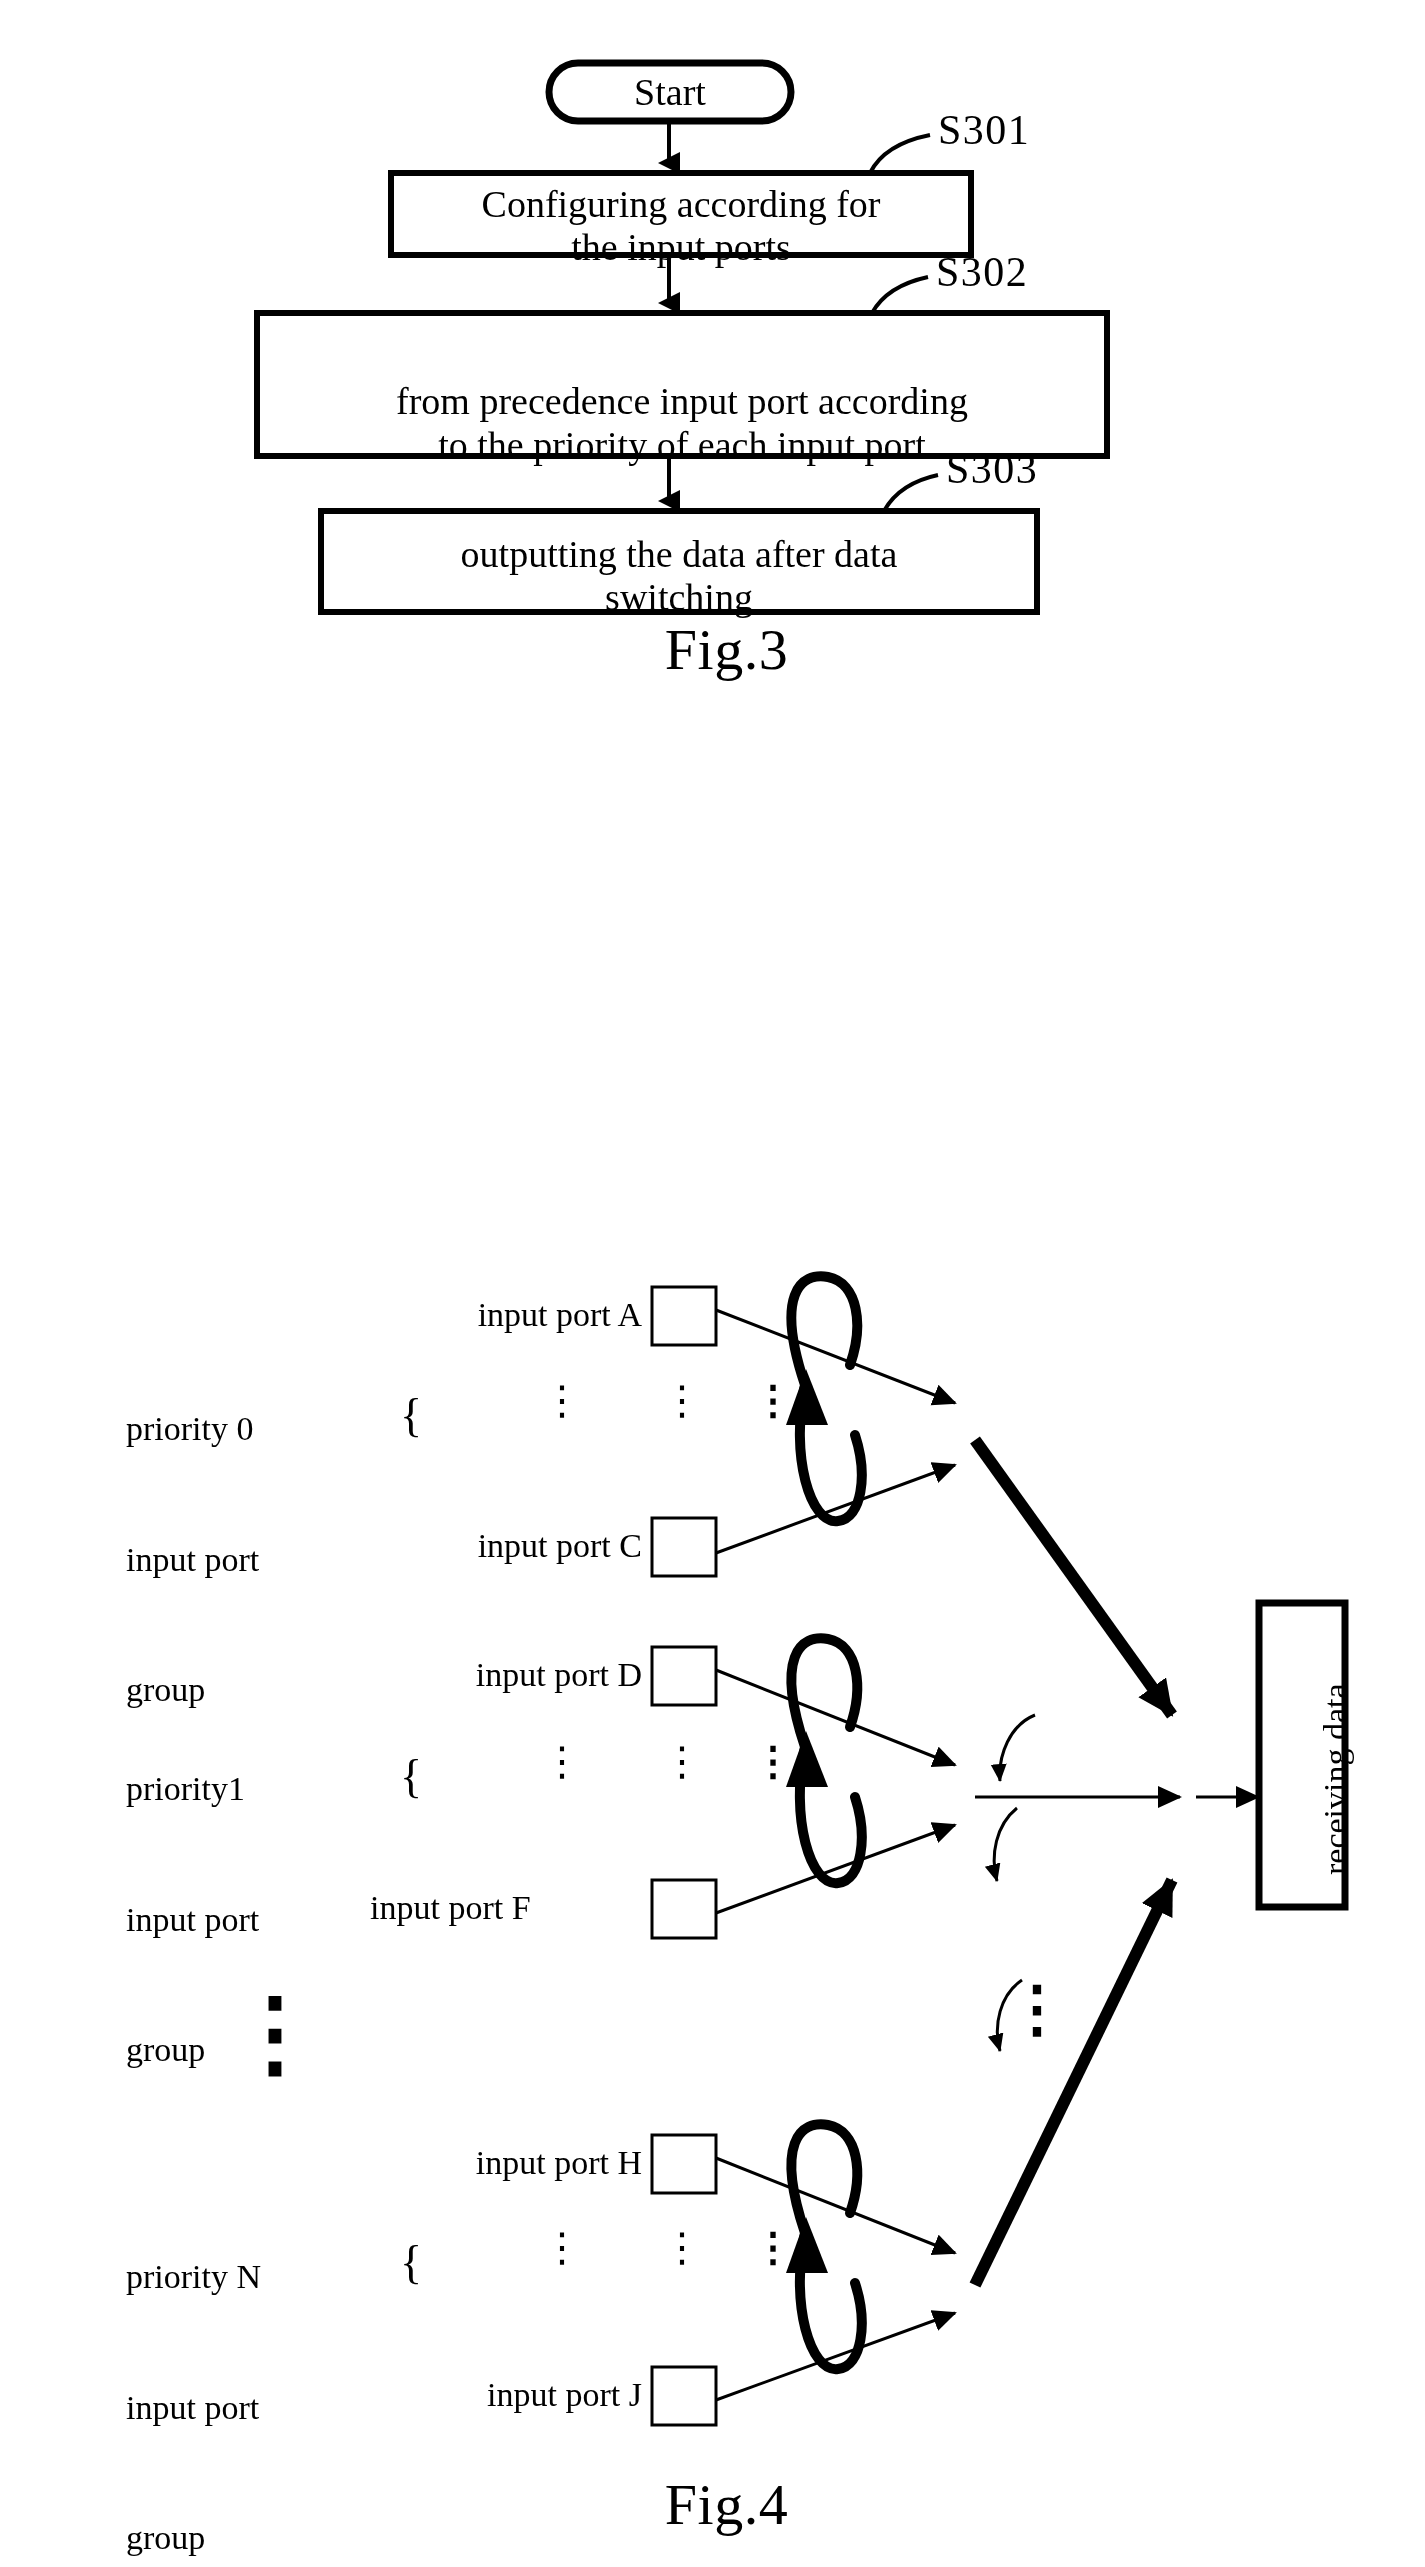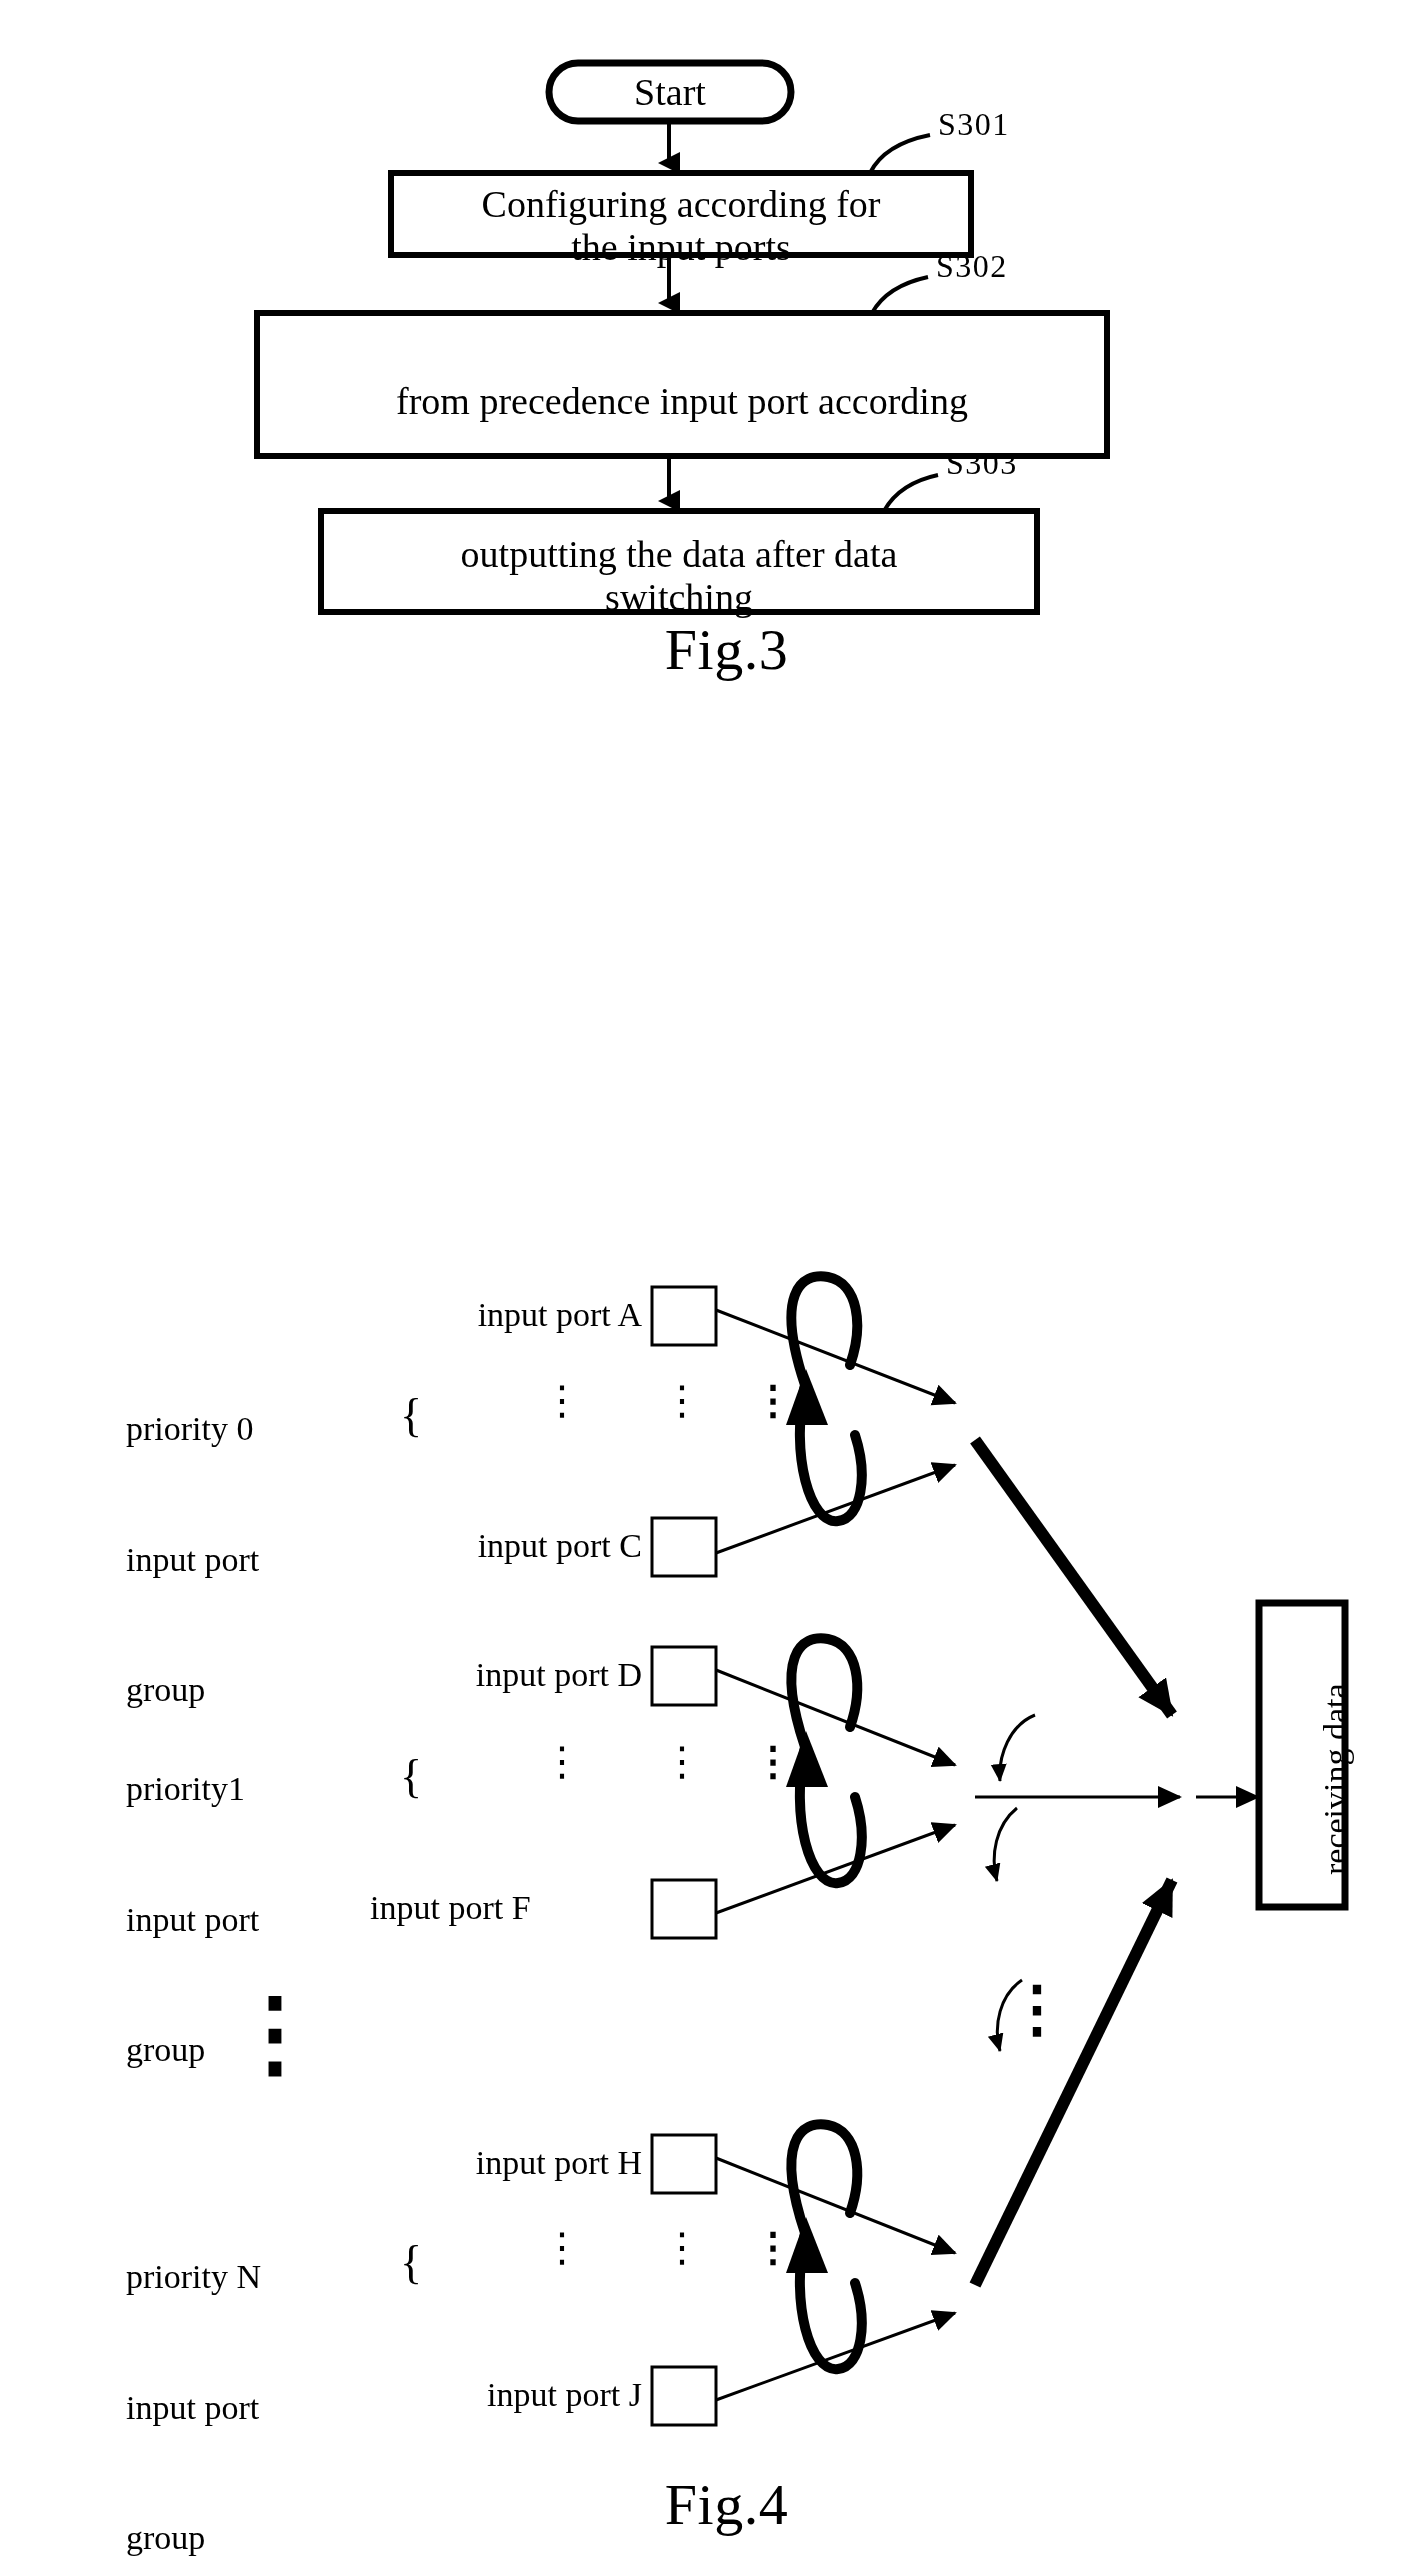--- a/index.html
+++ b/index.html
@@ -38,21 +38,21 @@
   .fig-caption {
     font-size: 58px;
     letter-spacing: 0.5px;
   }
   .box-text {
     font-size: 38px;
     text-align: center;
     line-height: 1.55;
   }
   .start-text { font-size: 38px; }
-  .step-label { font-size: 32px; letter-spacing: 1.5px; }
+  .step-label { font-size: 42px; letter-spacing: 1.5px; }
   .port-label { font-size: 34px; }
   .group-label {
     font-size: 34px;
     text-align: left;
     line-height: 1.28;
   }
   .brace { font-size: 46px; }
   .vert-text {
     font-size: 34px;
     transform-origin: 0 0;
@@ -147,20 +147,21 @@
   <div class="txt start-text" style="left:549px; top:48px; width:242px; text-align:center;">Start</div>
 
   <div class="txt step-label" style="left:938px; top:83px;">S301</div>
 
   <div class="txt box-text" style="left:391px; top:150px; width:580px;">Configuring according for</div>
   <div class="txt box-text" style="left:391px; top:193px; width:580px;">the input ports</div>
 
   <div class="txt step-label" style="left:936px; top:225px;">S302</div>
 
   <div class="txt box-text" style="left:257px; top:347px; width:850px;">from precedence input port according</div>
+  <div class="txt box-text" style="left:257px; top:391px; width:850px;">to the priority of each input port</div>
 
   <div class="txt step-label" style="left:946px; top:422px;">S303</div>
 
   <div class="txt box-text" style="left:321px; top:500px; width:716px;">outputting the data after data</div>
   <div class="txt box-text" style="left:321px; top:543px; width:716px;">switching</div>
 
   <div class="txt fig-caption" style="left:0px; top:595px; width:1425px; text-align:center; padding-left:14px;">Fig.3</div>
 
   <div class="txt group-label" style="left:126px; top:1295px; width:260px;">
     <div>priority 0</div>

